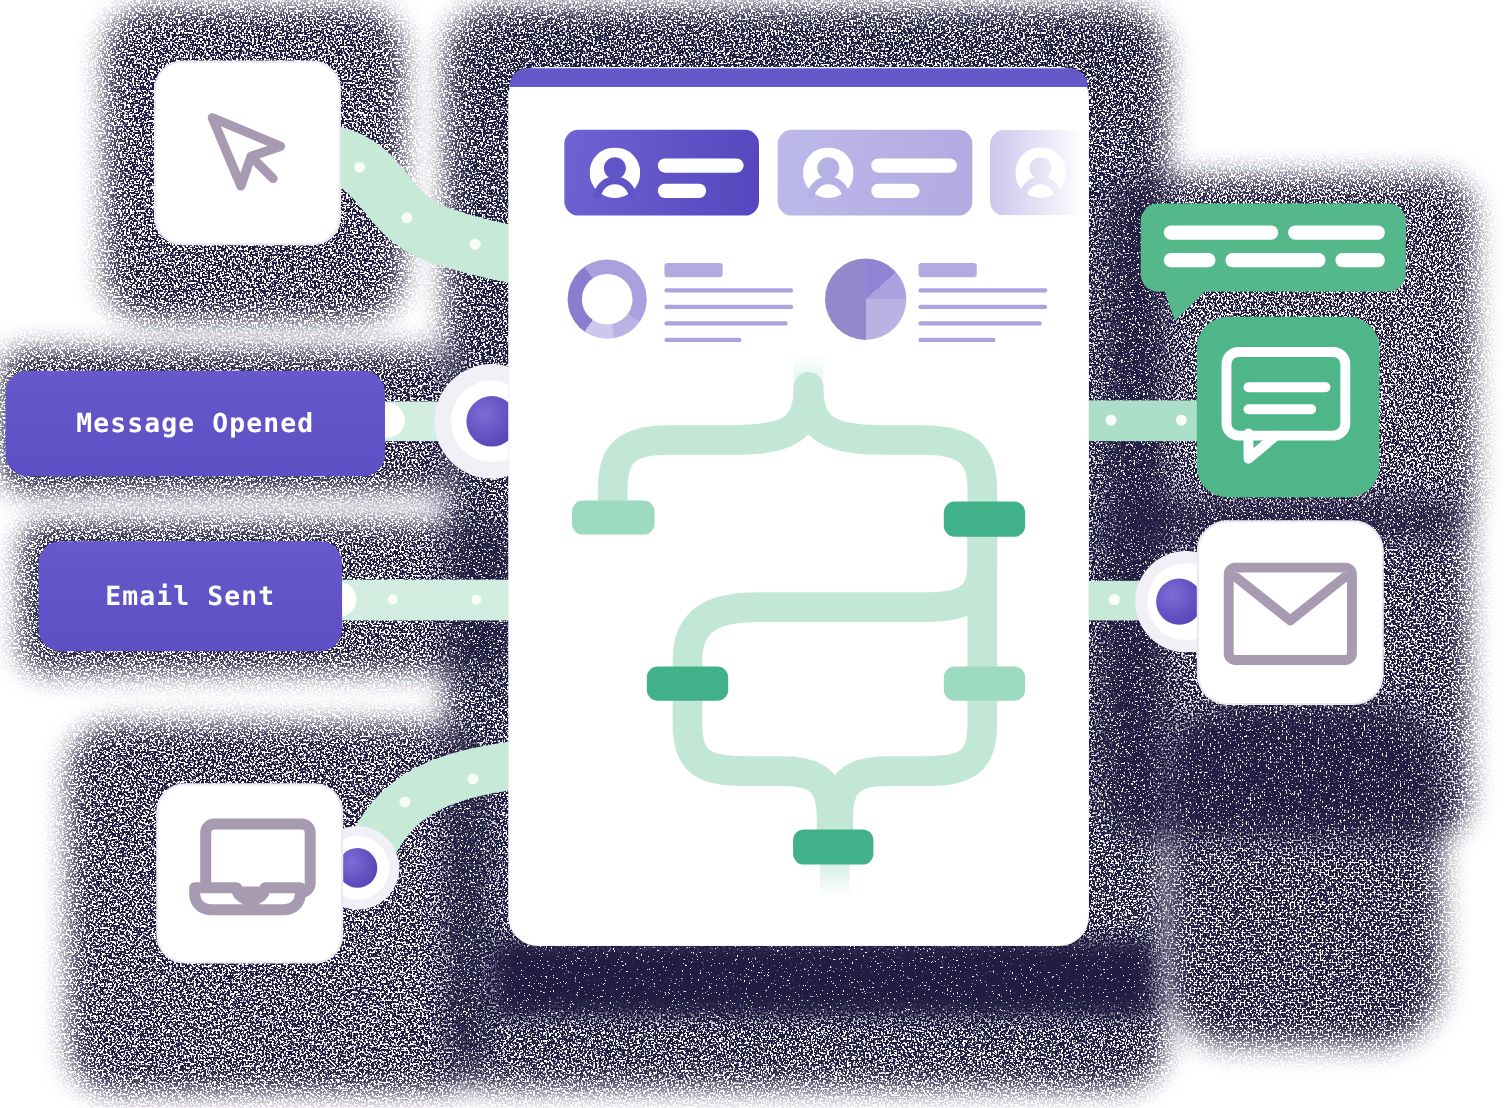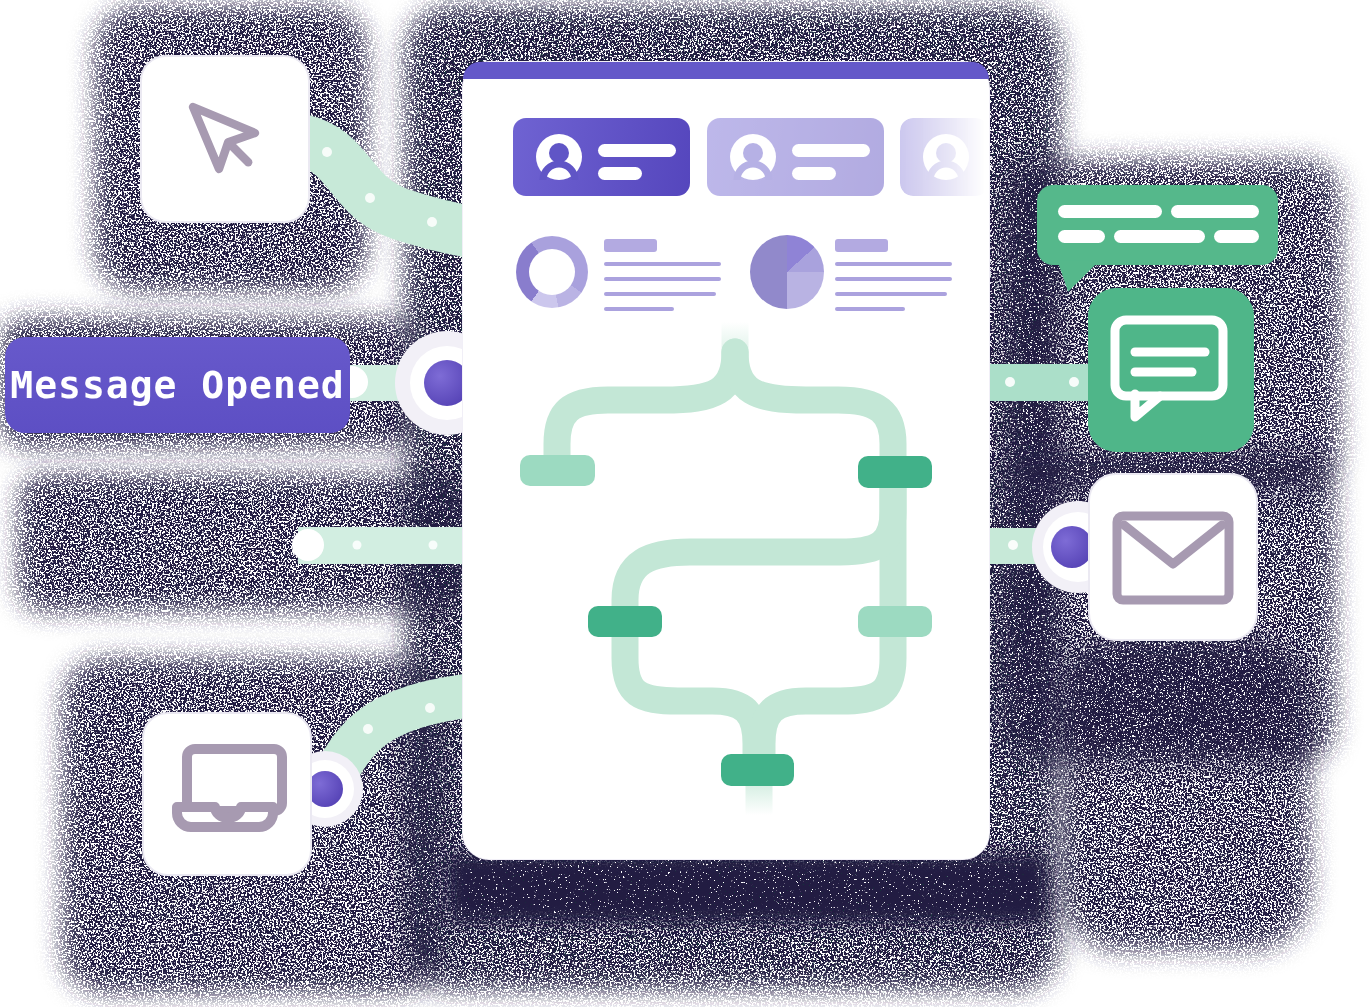--- a/index.html
+++ b/index.html
@@ -19,21 +19,21 @@
   .green-card{position:absolute;background:#4fb689;border-radius:28px;
               display:flex;align-items:center;justify-content:center;z-index:4;}
   .main-card{position:absolute;left:463px;top:62px;width:526px;height:797px;background:#ffffff;
              border-radius:26px;z-index:4;box-shadow:0 0 0 1px #f1eff7;}
   .main-header{position:absolute;left:0;top:0;width:100%;height:17px;background:#6458c9;
                border-radius:26px 26px 0 0;}
 
   
   .pill{position:absolute;background:linear-gradient(180deg,#6759cb,#5d4fc4);border-radius:20px;
         display:flex;align-items:center;justify-content:center;z-index:4;
-        color:#ffffff;font-weight:bold;font-size:38px;letter-spacing:1px;}
+        color:#ffffff;font-weight:bold;font-size:24px;letter-spacing:1px;}
 
   
   .contact{position:absolute;width:177px;height:78px;border-radius:13px;
            background:linear-gradient(100deg,#6f63d2,#5546bd);}
   .contact .bars{position:absolute;left:85px;top:26px;}
   .bars > div{height:13px;background:#ffffff;border-radius:7px;margin-bottom:10px;}
   .c2{opacity:.45;}
   .c3{opacity:.35;-webkit-mask-image:linear-gradient(to right,#000 0%,transparent 95%);
       mask-image:linear-gradient(to right,#000 0%,transparent 95%);}
 
@@ -143,20 +143,23 @@
       <g fill="none" stroke="#a79ab1" stroke-width="2.1" stroke-linecap="round" stroke-linejoin="round">
         <path d="M4 4 L10.5 19.5 L12.8 12.8 L19.5 10.5 Z"></path>
         <path d="M13.2 13.2 L17.8 17.8"></path>
       </g>
     </svg>
   </div>
 
   <div class="pill" style="left:5px;top:337px;width:345px;height:96px;">
     <span>Message Opened</span>
   </div>
+  <div class="pill" style="left:35px;top:492px;width:276px;height:100px;">
+    <span>Email Sent</span>
+  </div>
 
   <div class="icon-card" style="left:142px;top:712px;width:166px;height:160px;">
     <svg width="160" height="150" viewBox="0 0 160 150">
       <g fill="none" stroke="#a79ab1" stroke-width="10" stroke-linecap="round" stroke-linejoin="round">
         <rect x="40" y="30" width="95" height="62" rx="8"></rect>
         <path d="M30 88 v6 a14 14 0 0 0 14 14 h68 a14 14 0 0 0 14 -14 v-6 h-32 a13 11 0 0 1 -26 0 z" fill="#ffffff"></path>
       </g>
     </svg>
   </div>
 

